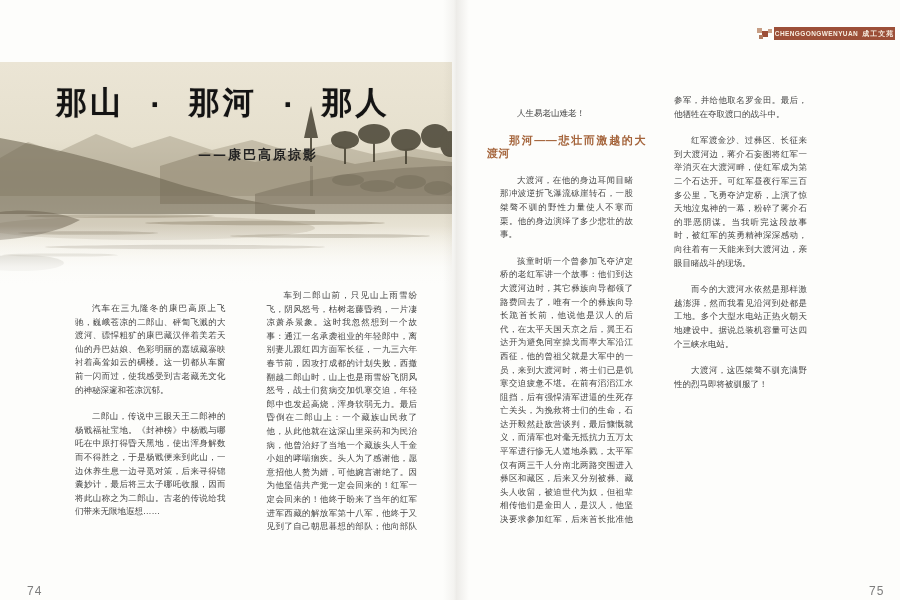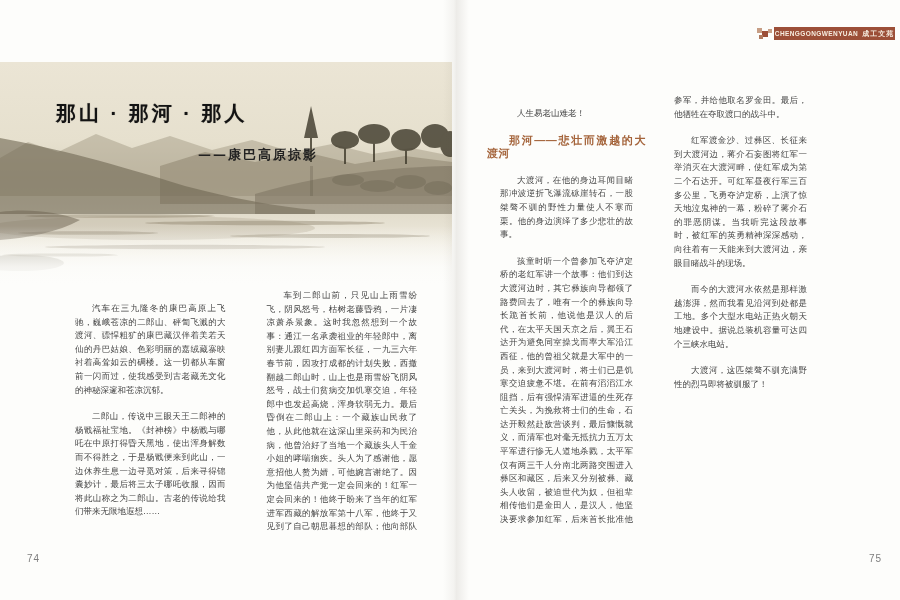--- a/index.html
+++ b/index.html
@@ -22,23 +22,23 @@
   .artwork{
     position:absolute;left:0;top:62px;width:452px;height:222px;overflow:hidden;
     background:linear-gradient(180deg,#ebe5d5 0%,#e6e0ce 36%,#d9d2be 52%,#ded8c6 64%,#efebdf 82%,#f9f8f3 100%);
   }
   .artwork svg{position:absolute;inset:0;}
   .artwork .fade{
     position:absolute;left:0;right:0;bottom:0;height:58px;
     background:linear-gradient(180deg,rgba(253,253,251,0) 0%,rgba(253,253,251,.85) 70%,#fdfdfb 100%);
   }
   .art-title{
-    position:absolute;left:56px;top:38px;z-index:3;
-    font-family:Liberation Sans, sans-serif;
-    font-weight:bold;font-size:20px;letter-spacing:3px;color:#131313;
+    position:absolute;left:56px;top:20px;z-index:3;
+    font-family:Liberation Mono, monospace;
+    font-weight:bold;font-size:31px;letter-spacing:3px;color:#131313;
     text-shadow:0 0 1px rgba(0,0,0,.35);white-space:nowrap;
   }
   .art-subtitle{
     position:absolute;left:198px;top:84px;z-index:3;
     font-family:"DejaVu Serif","Liberation Serif",serif;
     font-weight:bold;font-size:13px;letter-spacing:2px;color:#222;white-space:nowrap;
   }
 
   
   .flow{
@@ -65,21 +65,21 @@
     display:flex;align-items:center;justify-content:center;white-space:nowrap;
     color:#f6ecdf;font-size:6.5px;font-weight:bold;letter-spacing:.4px;
   }
   .header-bar .cn{margin-left:4px;letter-spacing:1px;font-size:7px;}
 
   
   .fold{
     position:absolute;left:443px;top:0;width:26px;height:600px;pointer-events:none;
     background:linear-gradient(90deg,rgba(90,80,66,0) 0%,rgba(90,80,66,.06) 42%,rgba(90,80,66,.10) 52%,rgba(90,80,66,0) 100%);
   }
-  .pagenum{position:absolute;top:553px;font-size:10px;color:#7d7d7d;letter-spacing:1px;}
+  .pagenum{position:absolute;top:584px;font-size:12px;color:#7d7d7d;letter-spacing:1px;}
   .pagenum.pn-left{left:27px;}
   .pagenum.pn-right{left:869px;}
 </style>
 </head>
 <body>
 
 <div class="spread">
 
   <div>
 

